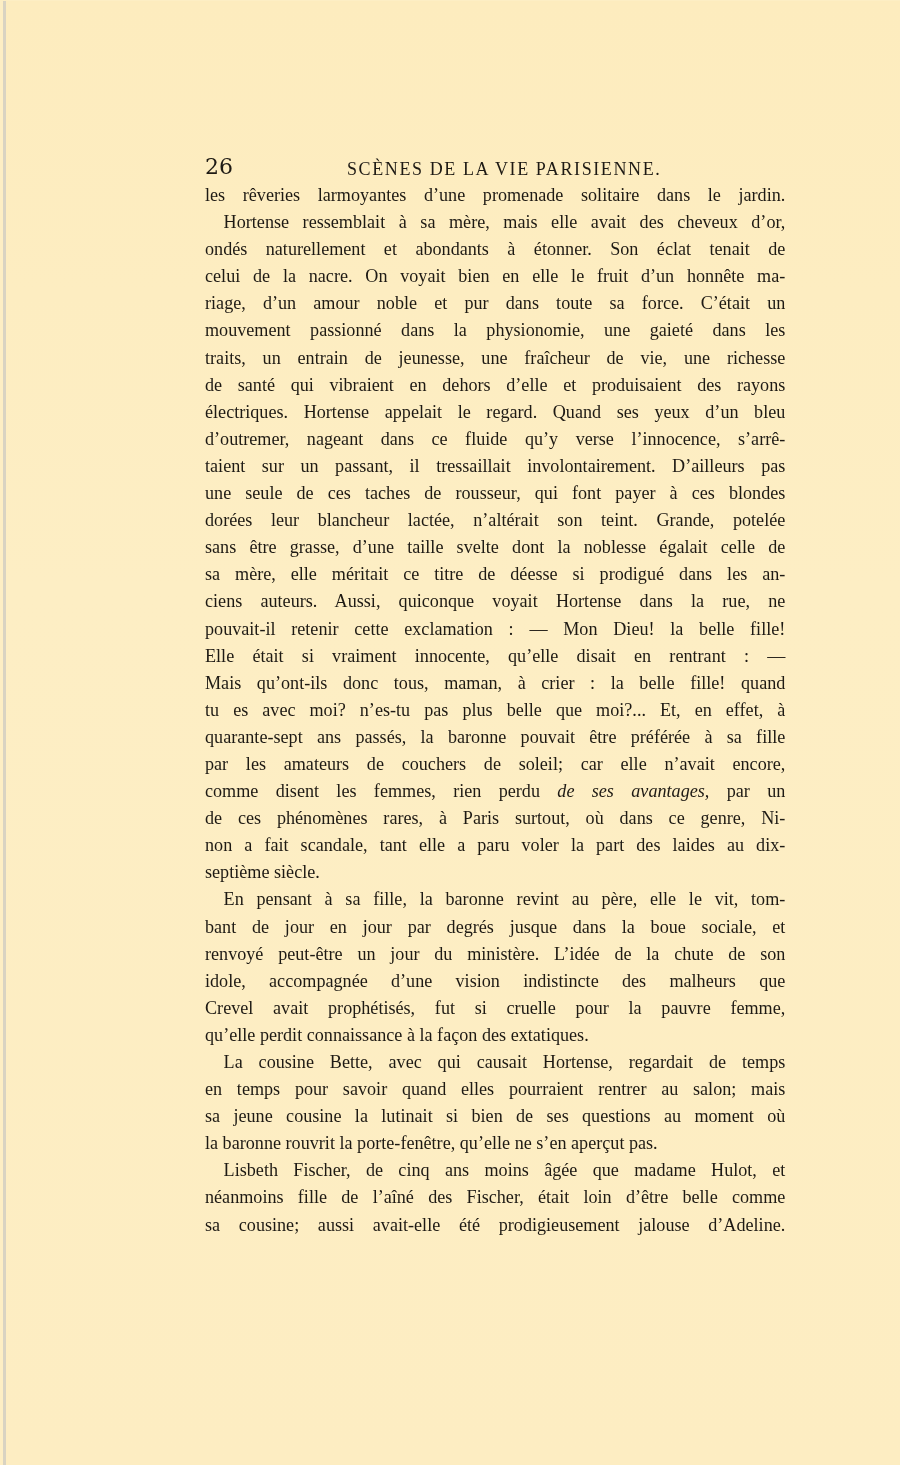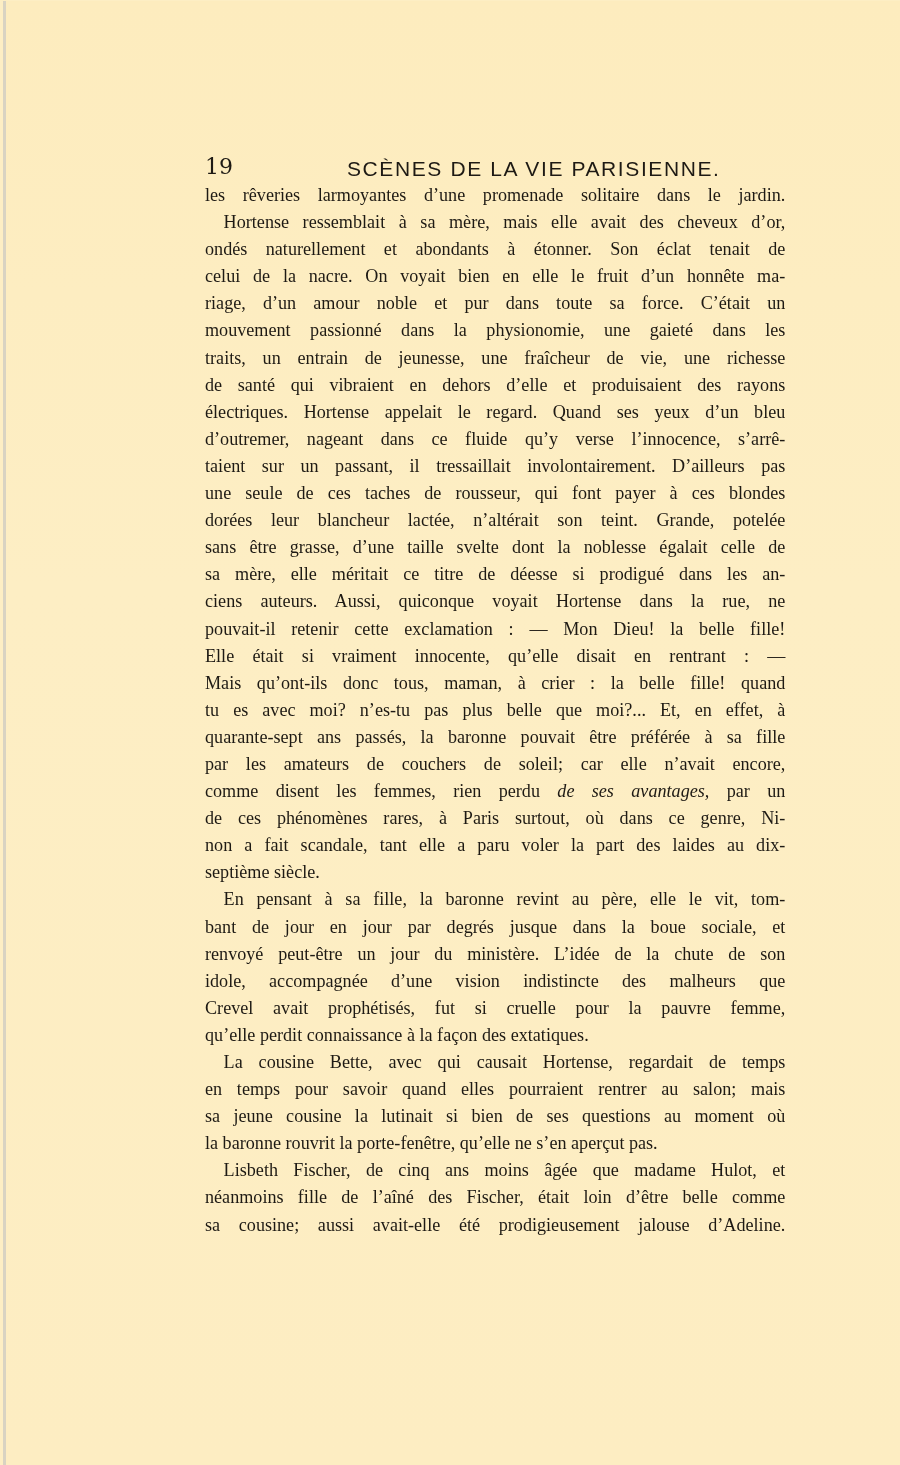--- a/index.html
+++ b/index.html
@@ -41,23 +41,23 @@
       position: absolute;
       left: 0;
       top: 0;
       font-size: 22px;
       font-family: "DejaVu Serif", serif;
     }
     .running-title {
       position: absolute;
       left: 142px;
       top: 2px;
-      font-size: 21px;
+      font-size: 18px;
       letter-spacing: 1.6px;
-      font-family: Liberation Sans, sans-serif;
+      font-family: Liberation Serif, serif;
     }
     .line {
       font-size: 19.5px;
       line-height: 27.1px;
       height: 27.1px;
       white-space: nowrap;
       text-align: justify;
       text-align-last: justify;
       transform: scaleX(0.93);
       transform-origin: left center;
@@ -73,21 +73,21 @@
     .line em {
       font-style: italic;
     }
   </style>
 </head>
 <body>
 
 <div class="page">
   <div class="text-block">
     <div class="running-head">
-      <span class="page-number">19</span>
+      <span class="page-number">26</span>
       <span class="running-title">SCÈNES DE LA VIE PARISIENNE.</span>
     </div>
     <div id="lines">
         <div class="line">les rêveries larmoyantes d’une promenade solitaire dans le jardin.</div>
         <div class="line indent">Hortense ressemblait à sa mère, mais elle avait des cheveux d’or,</div>
         <div class="line">ondés naturellement et abondants à étonner. Son éclat tenait de</div>
         <div class="line">celui de la nacre. On voyait bien en elle le fruit d’un honnête ma-</div>
         <div class="line">riage, d’un amour noble et pur dans toute sa force. C’était un</div>
         <div class="line">mouvement passionné dans la physionomie, une gaieté dans les</div>
         <div class="line">traits, un entrain de jeunesse, une fraîcheur de vie, une richesse</div>

